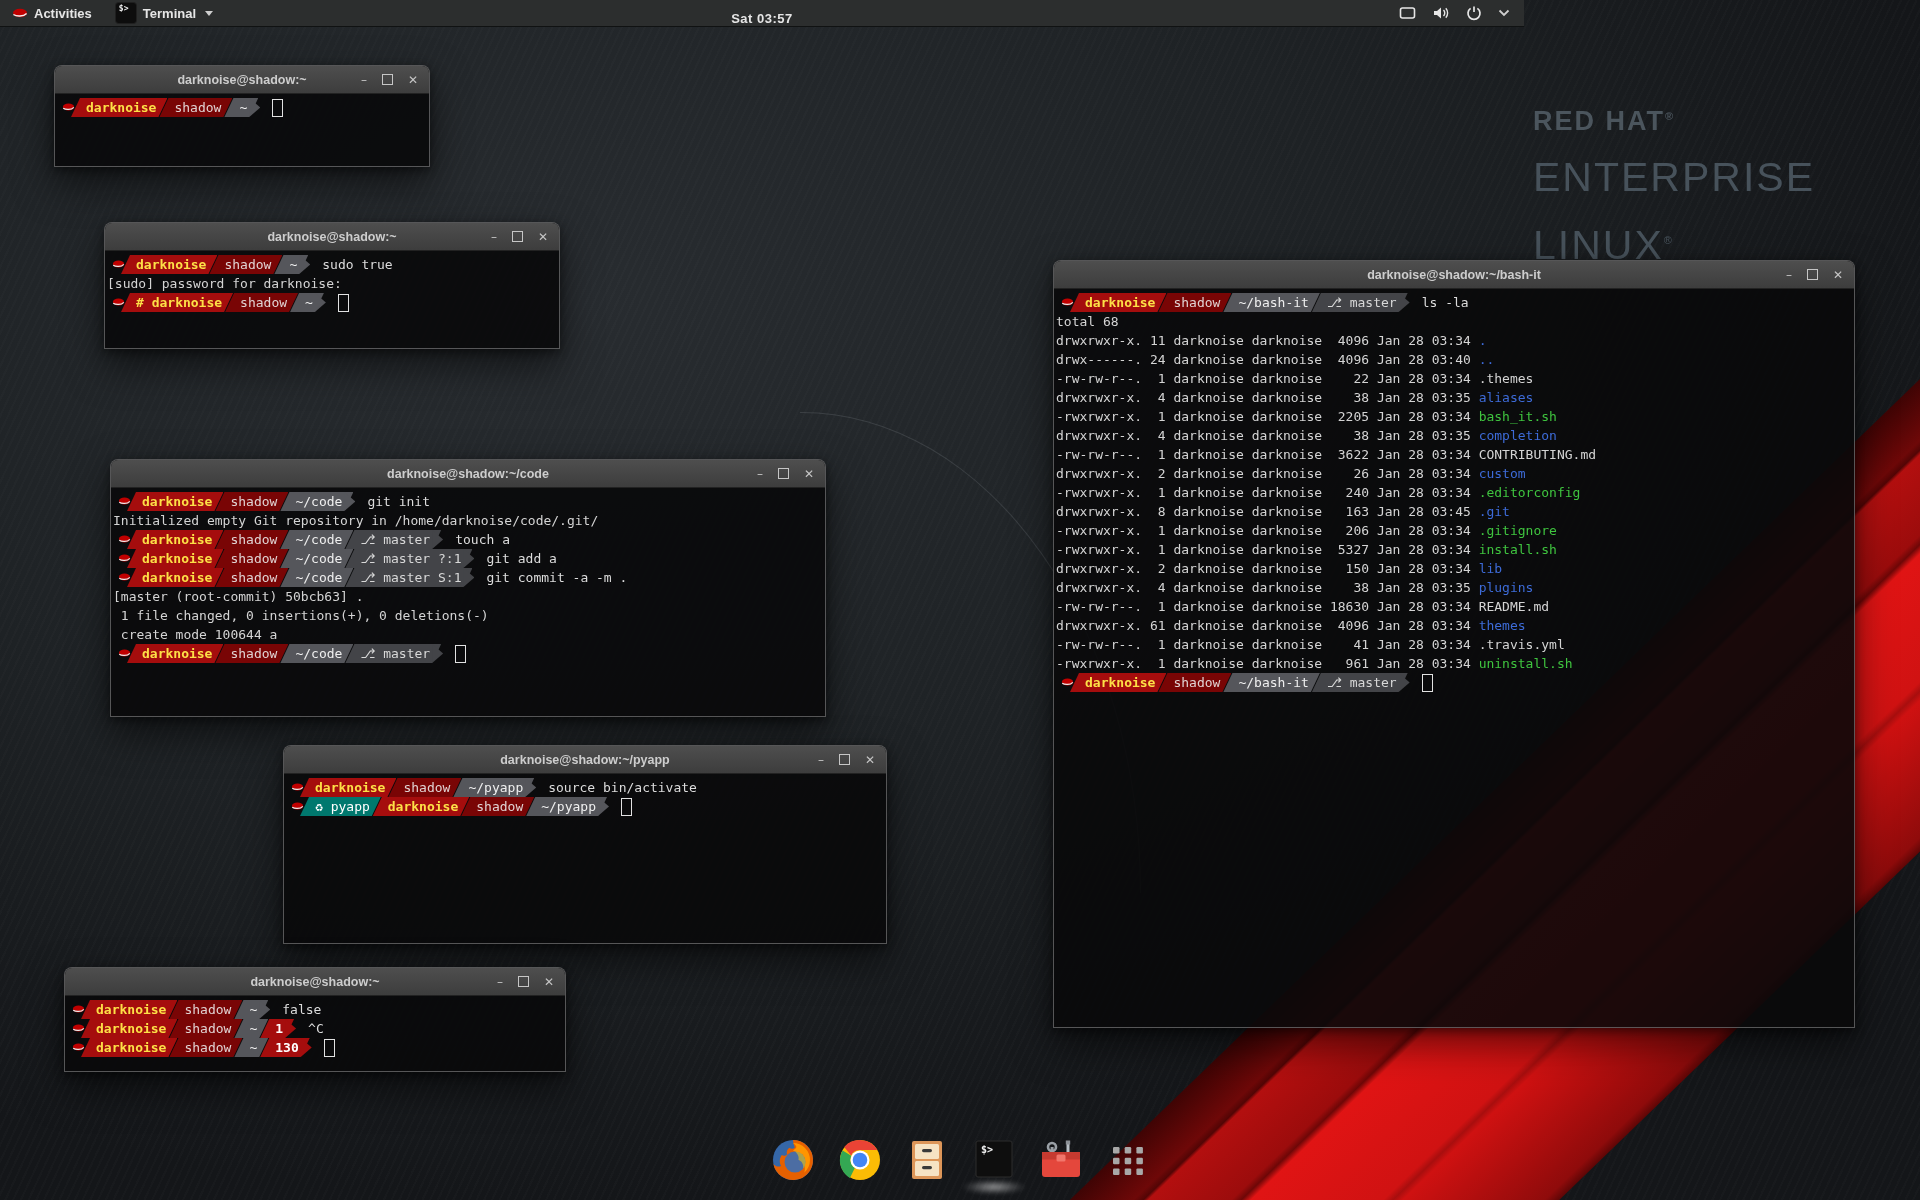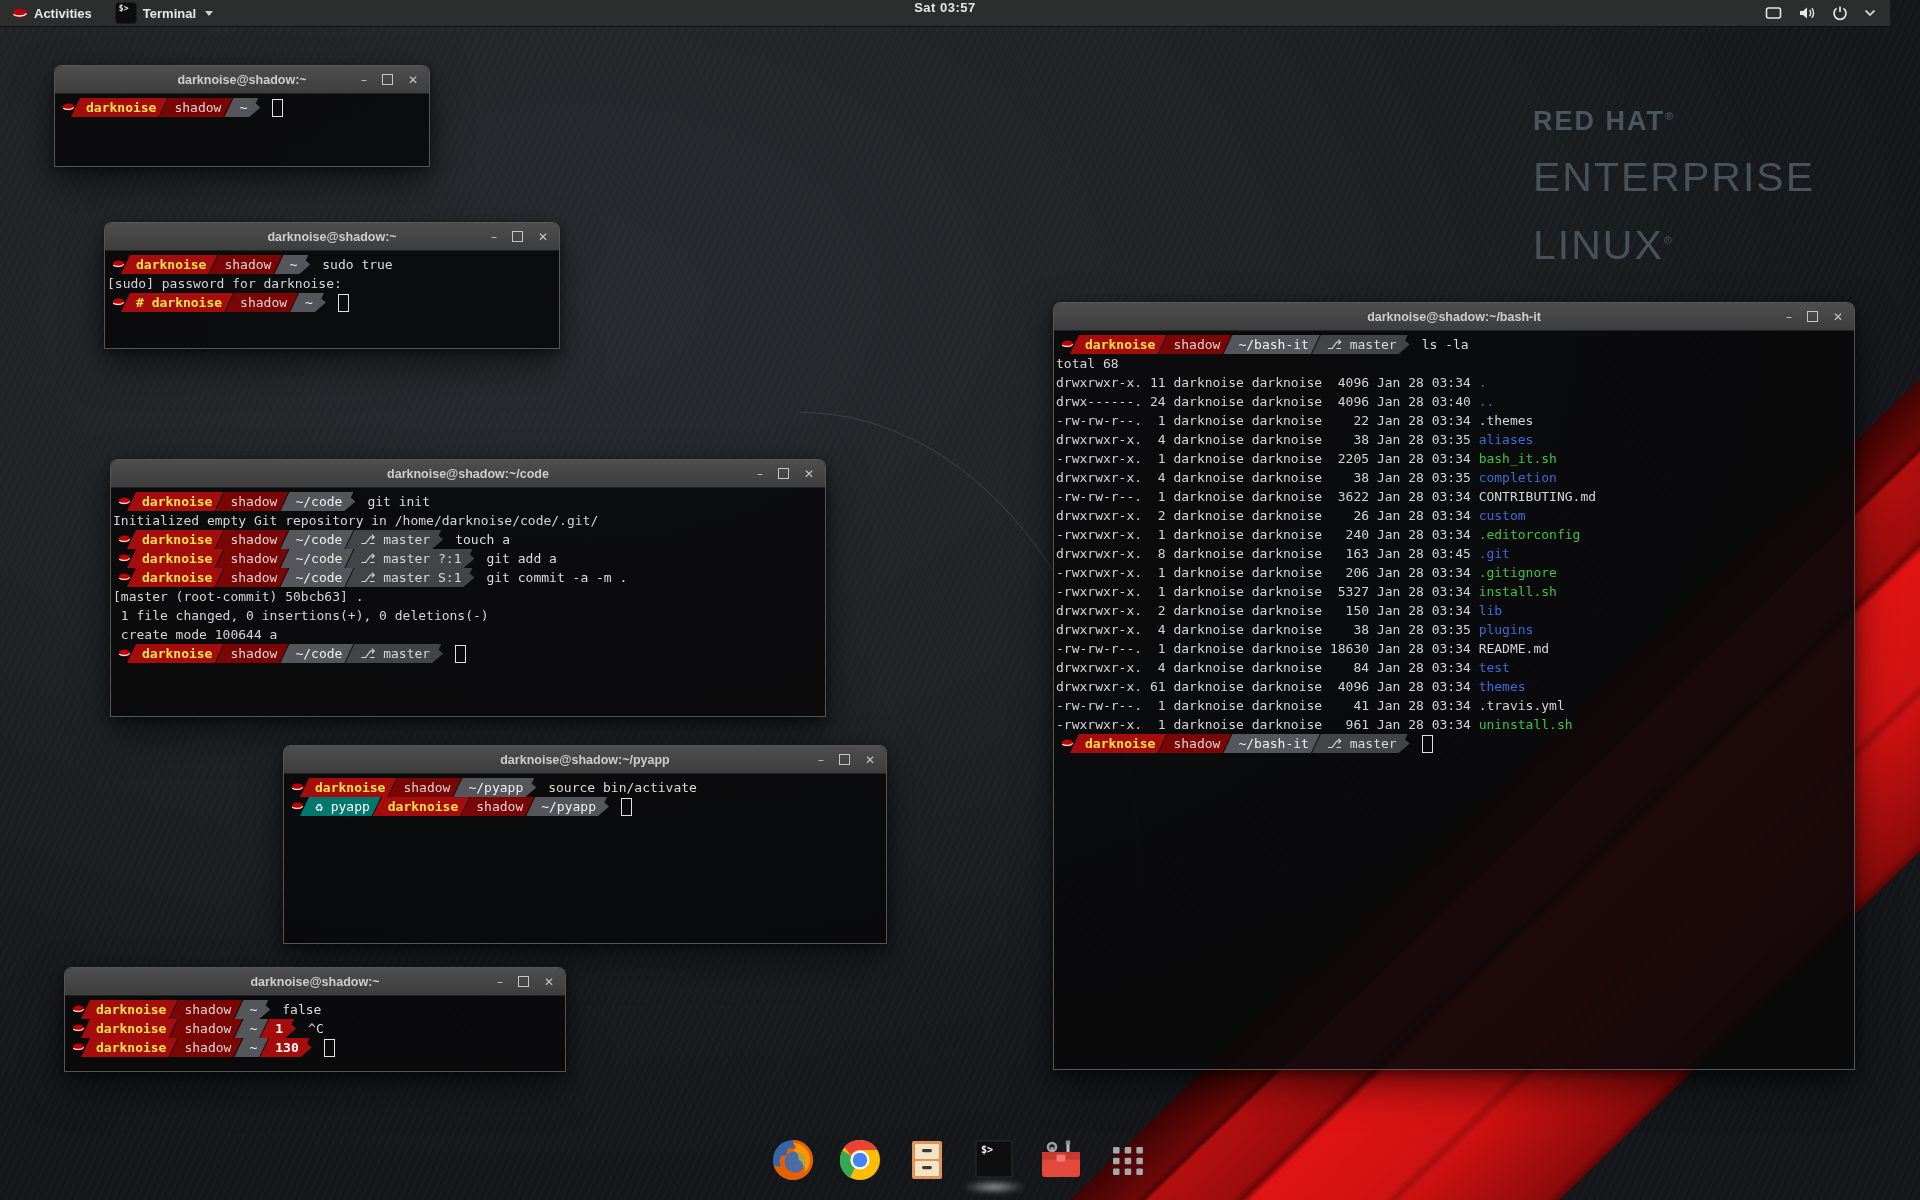--- a/index.html
+++ b/index.html
@@ -25,22 +25,22 @@
       #3f0404 0%, #6e0808 13%, #520505 15%,
       #b30f0f 16%, #9c0c0c 33%, #6e0707 35%,
       #e01414 37%, #d01212 64%, #a80e0e 66%,
       #cf1111 68%, #8f0b0b 97%, #5e0606 100%);
   }
   .branding{position:absolute;left:1533px;top:100px;z-index:2;color:#4b555d;user-select:none;}
   .branding .b1{font-size:27px;font-weight:bold;letter-spacing:2px;line-height:33px;}
   .branding .b2,.branding .b3{font-size:41px;font-weight:normal;letter-spacing:2px;line-height:47px;color:#47525b;margin-top:16px;}
   .branding sup{font-size:11px;vertical-align:super;}
   
-  .topbar{position:absolute;left:0;top:0;width:1890px;height:26px;z-index:100;
-    background:#2c2e2e;display:flex;align-items:flex-start;color:#e6e6e6;font-size:13px;
+  .topbar{position:absolute;left:0;top:0;width:1524px;height:26px;z-index:100;
+    background:#2c2e2e;display:flex;align-items:flex-end;color:#e6e6e6;font-size:13px;
     border-bottom:1px solid #101212;}
   .tb-left{display:flex;align-items:center;height:100%;}
   .tb-activities{display:flex;align-items:center;gap:6px;padding:0 12px;height:100%;font-weight:bold;cursor:default;}
   .tb-appmenu{display:flex;align-items:center;gap:7px;padding:0 12px;height:100%;font-weight:bold;}
   .mini-term{width:20px;height:20px;background:#0d0d0d;border-radius:3px;position:relative;box-shadow:0 0 0 1px #1f1f1f;}
   .mini-term span{position:absolute;left:3px;top:1px;color:#eee;font:bold 8px "DejaVu Sans Mono",monospace;}
   .tb-caret{width:0;height:0;border-left:4px solid transparent;border-right:4px solid transparent;border-top:5px solid #cfcfcf;margin-left:2px;}
   .tb-clock{position:absolute;left:0;right:0;text-align:center;font-weight:bold;letter-spacing:0.5px;pointer-events:none;}
   .tb-right{margin-left:auto;display:flex;align-items:center;gap:16px;padding:0 14px;height:100%;}
   .tb-right svg{display:block;}
@@ -54,21 +54,21 @@
   
   .window{position:absolute;border-radius:8px 8px 0 0;
     background:rgba(9,9,10,0.90);
     border:1px solid rgba(150,150,150,0.55);
     box-shadow:0 16px 38px rgba(0,0,0,0.55), 0 3px 10px rgba(0,0,0,0.45);}
   #w1{left:54px;top:65px;width:374px;height:100px;z-index:10;}
   #w2{left:104px;top:222px;width:454px;height:125px;z-index:11;}
   #w3{left:110px;top:459px;width:714px;height:256px;z-index:12;}
   #w4{left:283px;top:745px;width:602px;height:197px;z-index:13;}
   #w5{left:64px;top:967px;width:500px;height:103px;z-index:14;}
-  #w6{left:1053px;top:260px;width:800px;height:766px;z-index:15;margin-top:42px;}
+  #w6{left:1053px;top:260px;width:800px;height:766px;z-index:15;}
   .titlebar{height:27px;background:linear-gradient(#4e4e4e,#3d3d3d);border-radius:7px 7px 0 0;
     position:relative;display:flex;align-items:center;justify-content:center;border-bottom:1px solid #222;}
   .title{font-size:12.5px;font-weight:bold;color:#cdcdcd;}
   .win-controls{position:absolute;right:11px;top:0;height:100%;display:flex;gap:15px;align-items:center;color:#c6c6c6;}
   .wc{font-size:12px;line-height:1;cursor:default;font-family:"DejaVu Sans",sans-serif;}
   .wc-max{width:9px;height:9px;border:1.5px solid #c6c6c6;display:inline-block;}
   .term-body{height:calc(100% - 28px);overflow:hidden;padding:4px 2px 0 2px;
     font:13px/19px "DejaVu Sans Mono",monospace;color:var(--text,#d4d4d4);}
   .term-line{height:19px;}
   .prompt-line{display:flex;align-items:stretch;}
@@ -416,21 +416,20 @@
       <div class="term-line out"><span>drwxrwxr-x.  4 darknoise darknoise    38 Jan 28 03:35 </span><span class="name-dir">completion</span></div>
       <div class="term-line out"><span>-rw-rw-r--.  1 darknoise darknoise  3622 Jan 28 03:34 </span><span class="name-plain">CONTRIBUTING.md</span></div>
       <div class="term-line out"><span>drwxrwxr-x.  2 darknoise darknoise    26 Jan 28 03:34 </span><span class="name-dir">custom</span></div>
       <div class="term-line out"><span>-rwxrwxr-x.  1 darknoise darknoise   240 Jan 28 03:34 </span><span class="name-exec">.editorconfig</span></div>
       <div class="term-line out"><span>drwxrwxr-x.  8 darknoise darknoise   163 Jan 28 03:45 </span><span class="name-dir">.git</span></div>
       <div class="term-line out"><span>-rwxrwxr-x.  1 darknoise darknoise   206 Jan 28 03:34 </span><span class="name-exec">.gitignore</span></div>
       <div class="term-line out"><span>-rwxrwxr-x.  1 darknoise darknoise  5327 Jan 28 03:34 </span><span class="name-exec">install.sh</span></div>
       <div class="term-line out"><span>drwxrwxr-x.  2 darknoise darknoise   150 Jan 28 03:34 </span><span class="name-dir">lib</span></div>
       <div class="term-line out"><span>drwxrwxr-x.  4 darknoise darknoise    38 Jan 28 03:35 </span><span class="name-dir">plugins</span></div>
       <div class="term-line out"><span>-rw-rw-r--.  1 darknoise darknoise 18630 Jan 28 03:34 </span><span class="name-plain">README.md</span></div>
-      <div class="term-line out"><span>drwxrwxr-x.  4 darknoise darknoise    84 Jan 28 03:34 </span><span class="name-dir">test</span></div>
       <div class="term-line out"><span>drwxrwxr-x. 61 darknoise darknoise  4096 Jan 28 03:34 </span><span class="name-dir">themes</span></div>
       <div class="term-line out"><span>-rw-rw-r--.  1 darknoise darknoise    41 Jan 28 03:34 </span><span class="name-plain">.travis.yml</span></div>
       <div class="term-line out"><span>-rwxrwxr-x.  1 darknoise darknoise   961 Jan 28 03:34 </span><span class="name-exec">uninstall.sh</span></div>
       <div class="term-line prompt-line">
   <span class="hat">
     <svg width="13" height="11" viewBox="0 0 13 11">
       <ellipse cx="6.5" cy="5" rx="5.6" ry="3.4" fill="#c00000"></ellipse>
       <path d="M1.2 6.2c2.6 1.8 8 1.8 10.6-.9" stroke="#e9e9e9" stroke-width="1.2" fill="none"></path>
     </svg>
   </span>

